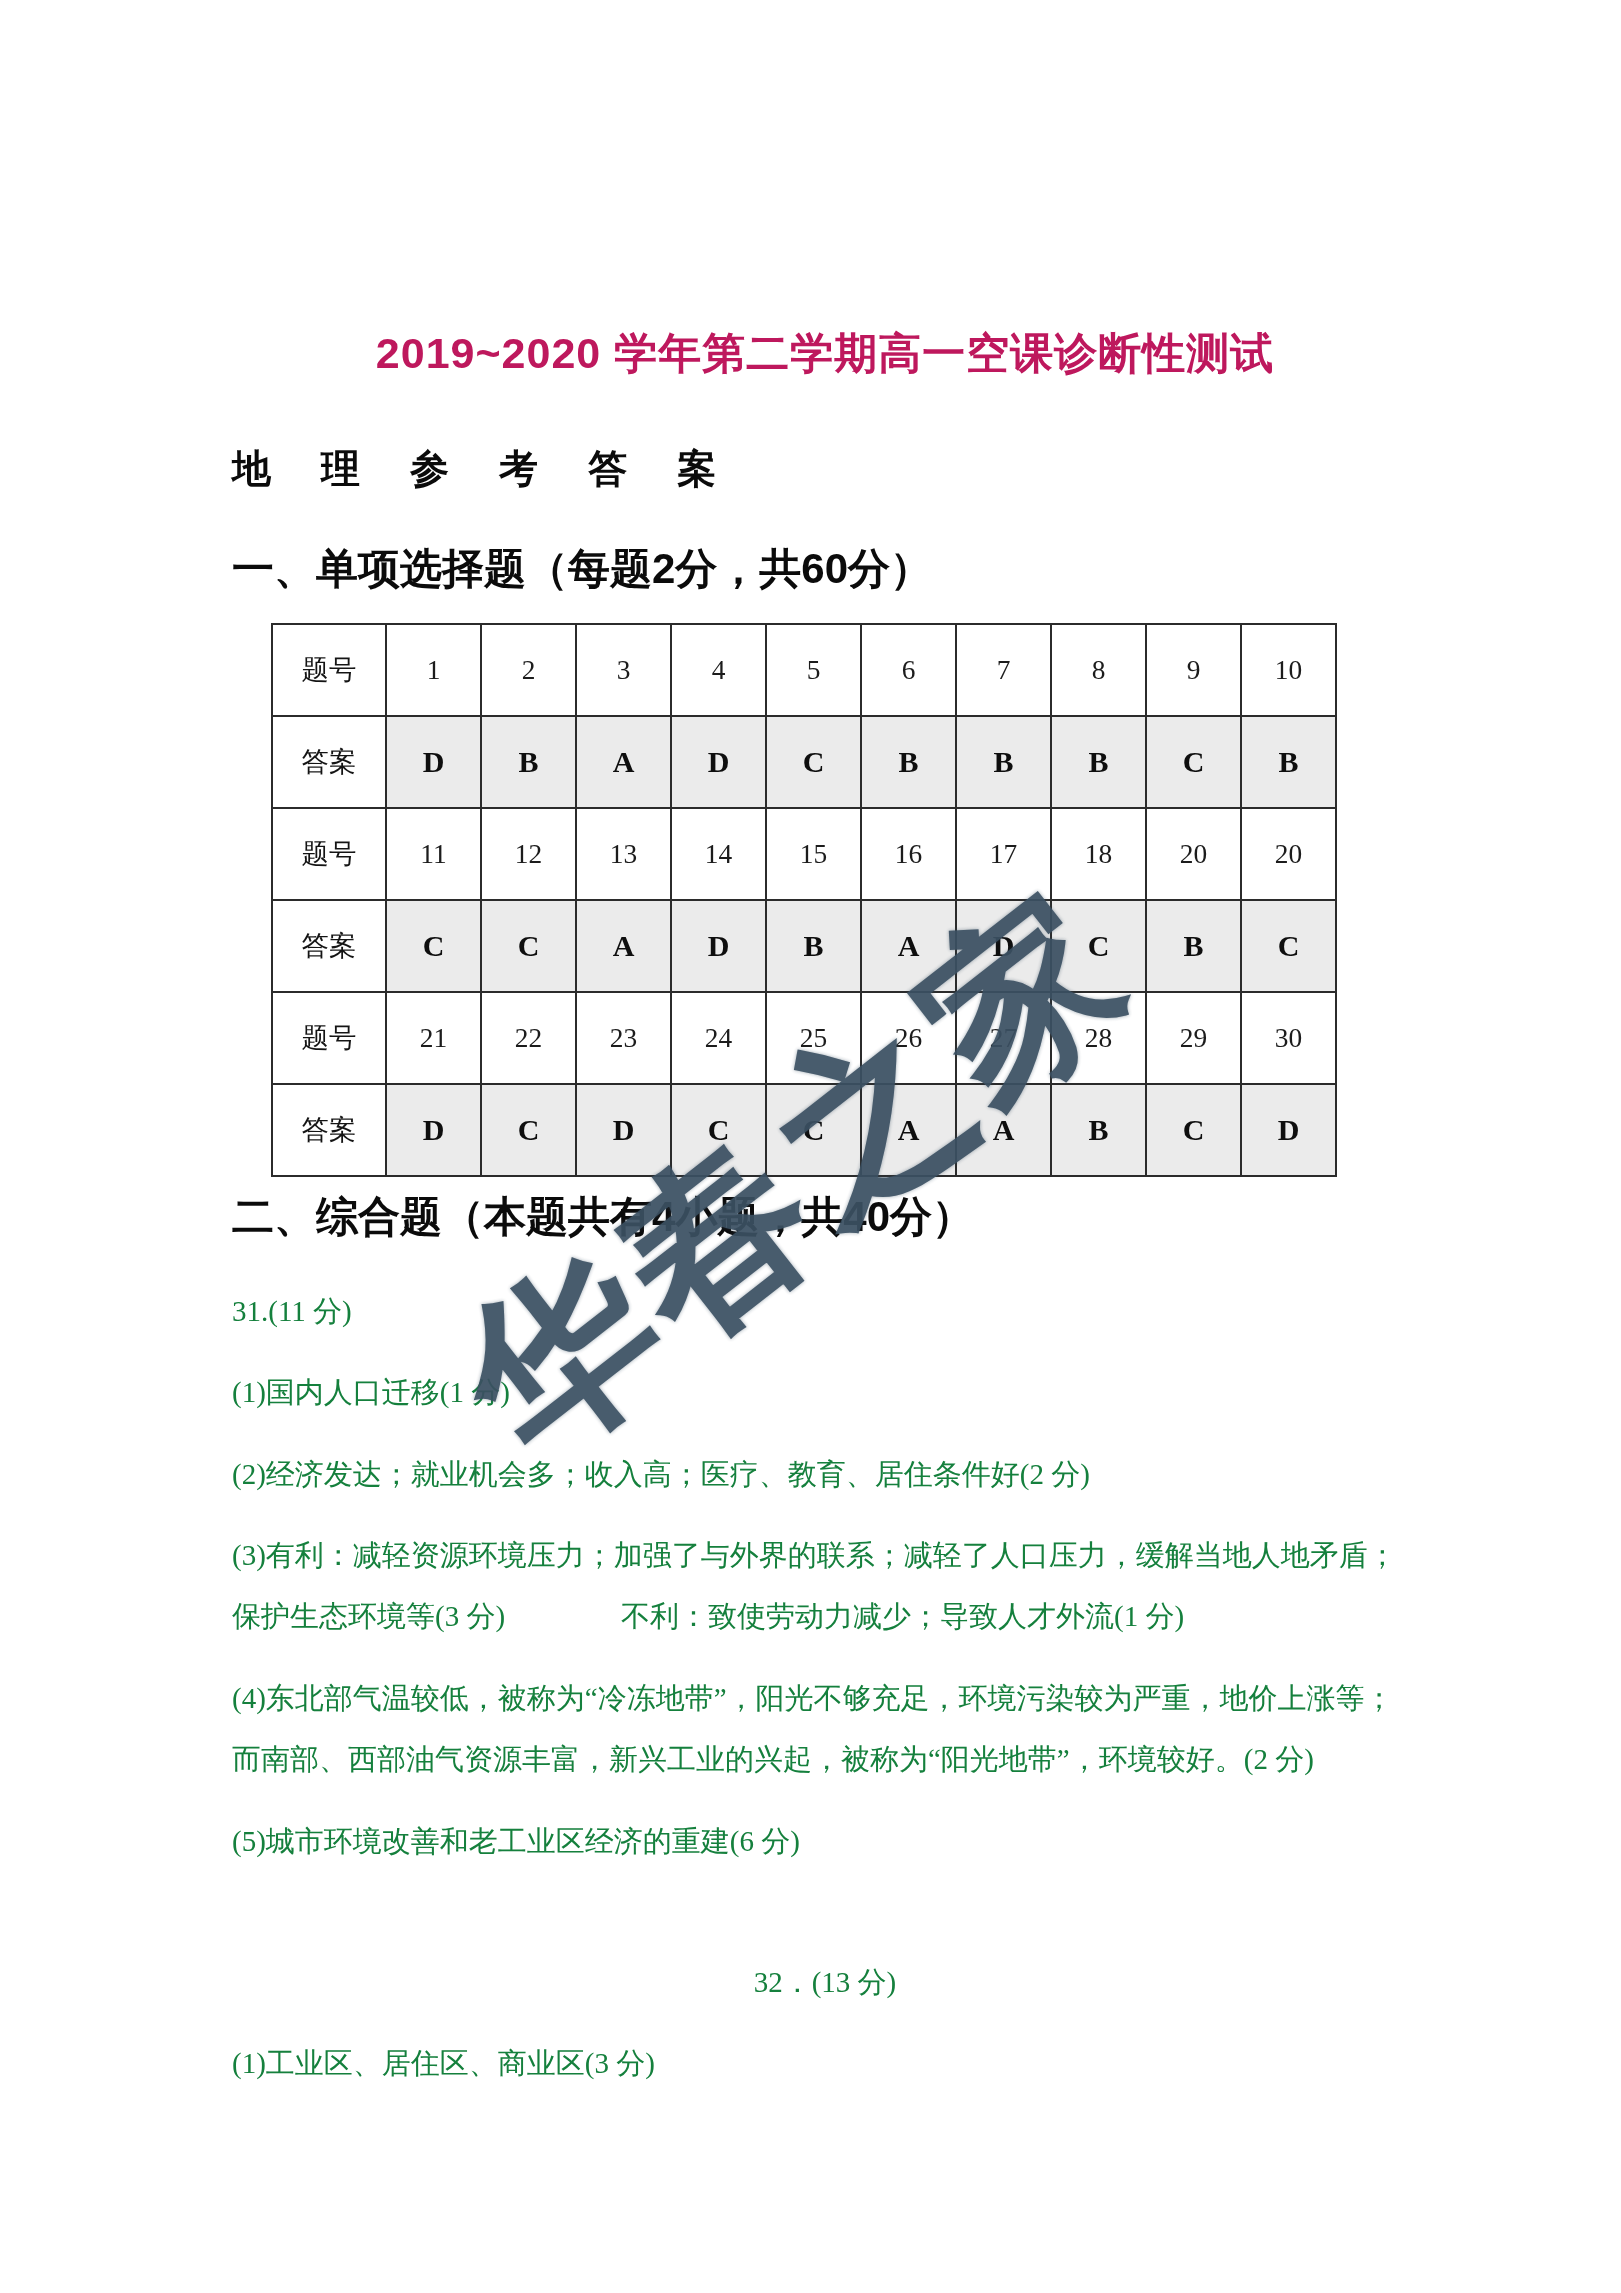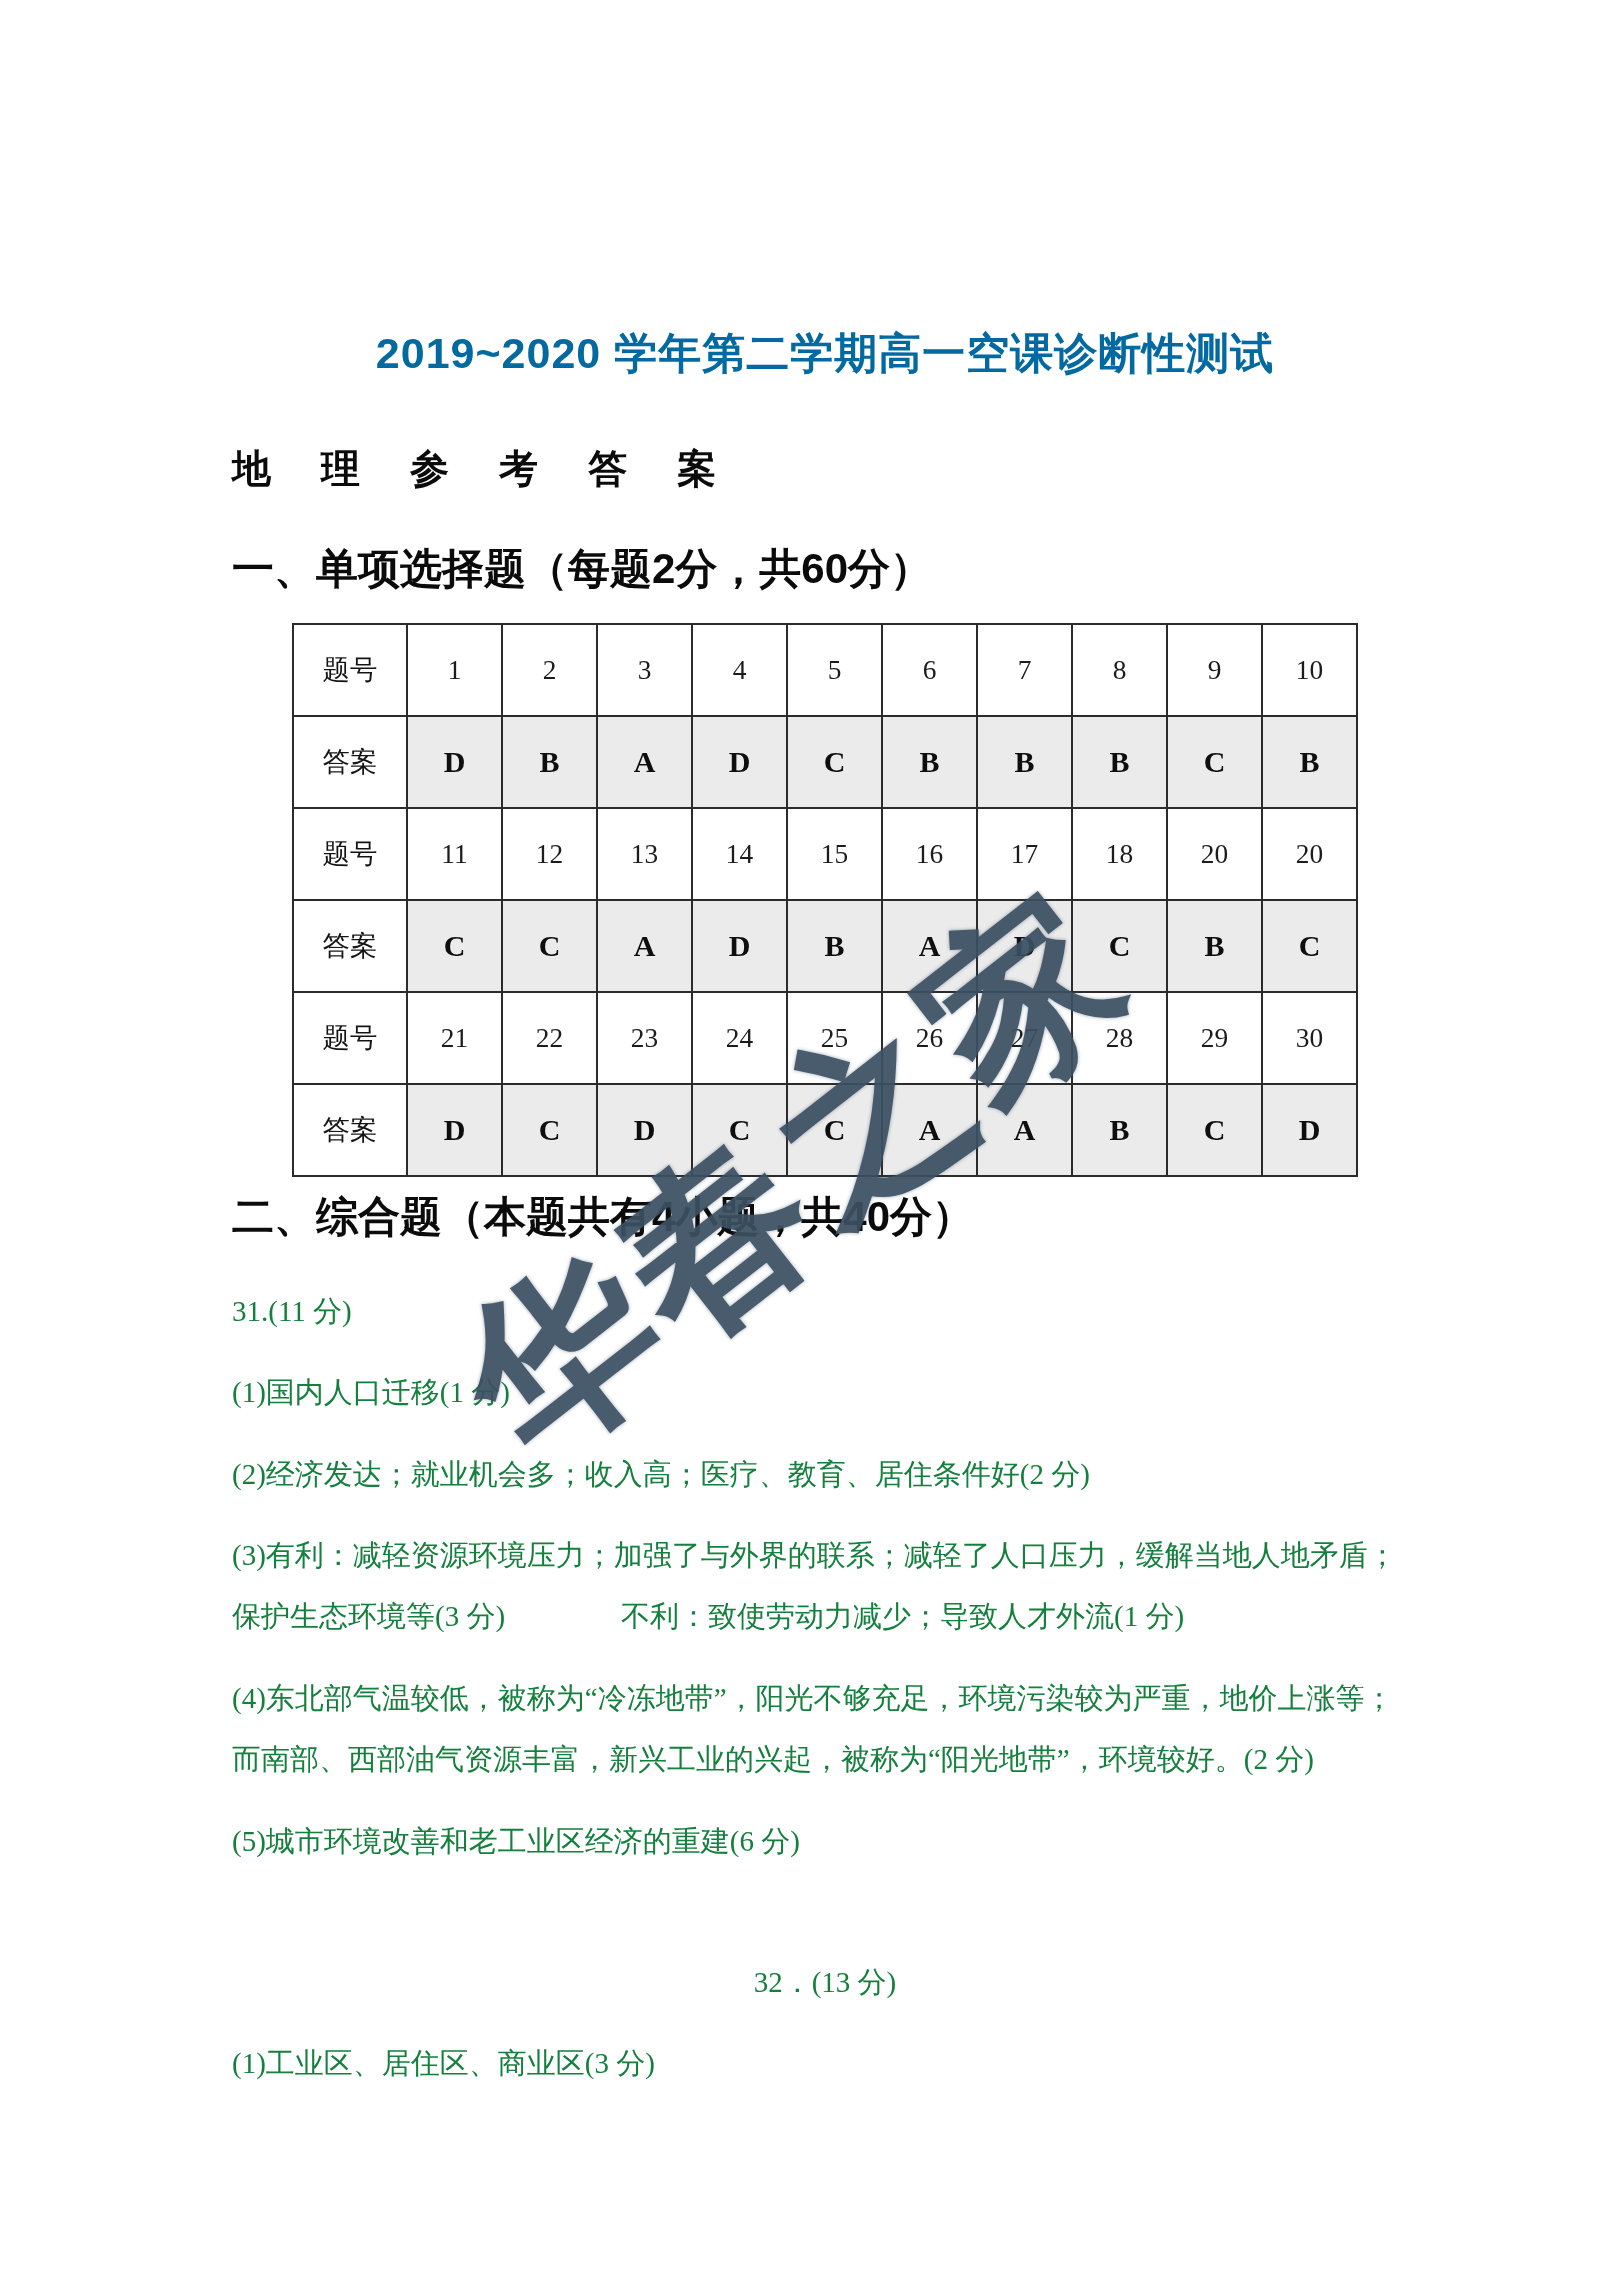--- a/index.html
+++ b/index.html
@@ -18,21 +18,21 @@
     height: 2294px;
     padding: 0 203px 0 232px;
   }
   .doc-title {
     margin-top: 331px;
     font-family: "Liberation Sans", "DejaVu Sans", sans-serif;
     font-size: 43px;
     line-height: 45px;
     font-weight: bold;
     text-align: center;
-    color: #0369a1;
+    color: #be185d;
     letter-spacing: 1px;
   }
   .doc-subtitle {
     margin-top: 71px;
     font-family: "Liberation Sans", "DejaVu Sans", sans-serif;
     font-size: 39px;
     line-height: 43px;
     font-weight: bold;
     text-align: left;
     color: #0b0b0b;
@@ -44,21 +44,21 @@
     font-size: 42px;
     line-height: 39px;
     font-weight: bold;
     color: #0b0b0b;
   }
   .sec-heading.first { margin-top: 59px; }
   .sec-heading.second { margin-top: 19.6px; }
 
   table.answers {
     margin-top: 35px;
-    margin-left: 60px;
+    margin-left: 39px;
     border-collapse: collapse;
     table-layout: fixed;
     width: 1064px;
   }
   table.answers td {
     border: 2px solid #2b2b2b;
     height: 92px;
     text-align: center;
     vertical-align: middle;
     background: #ffffff;

